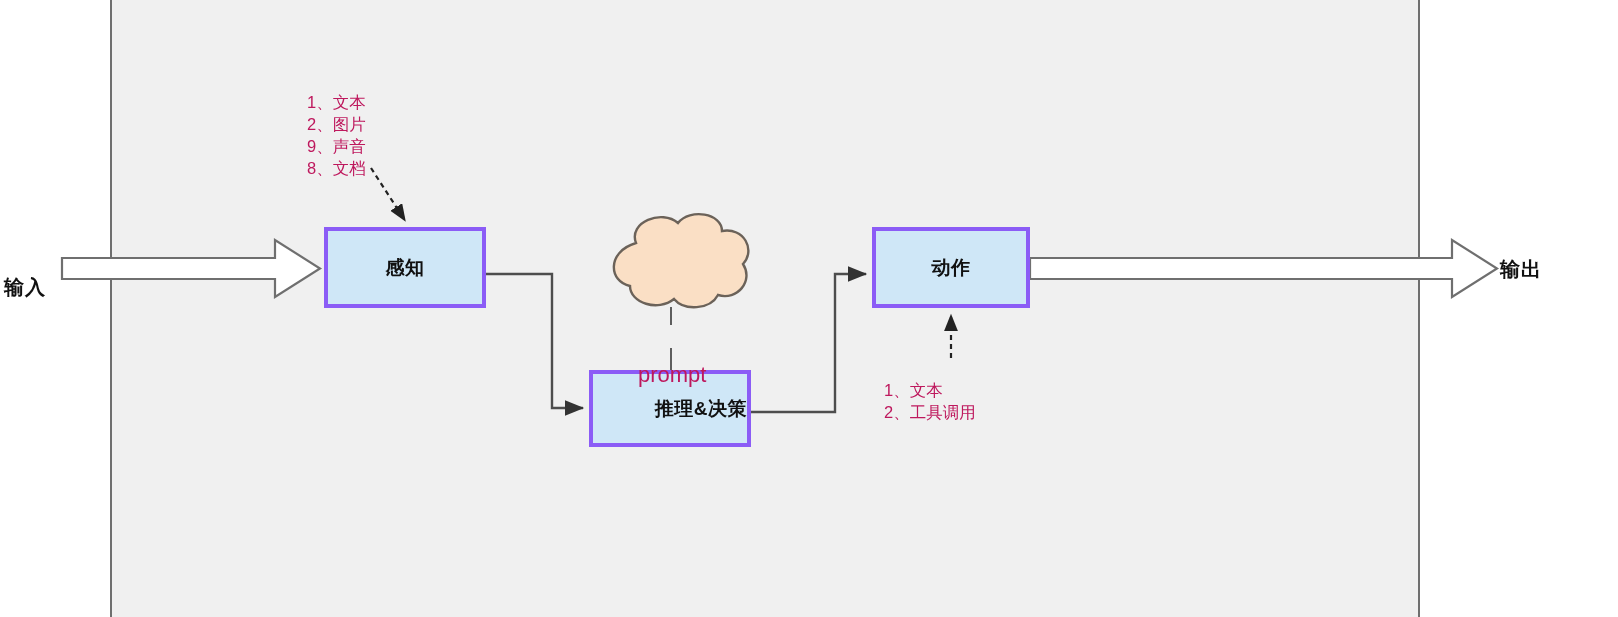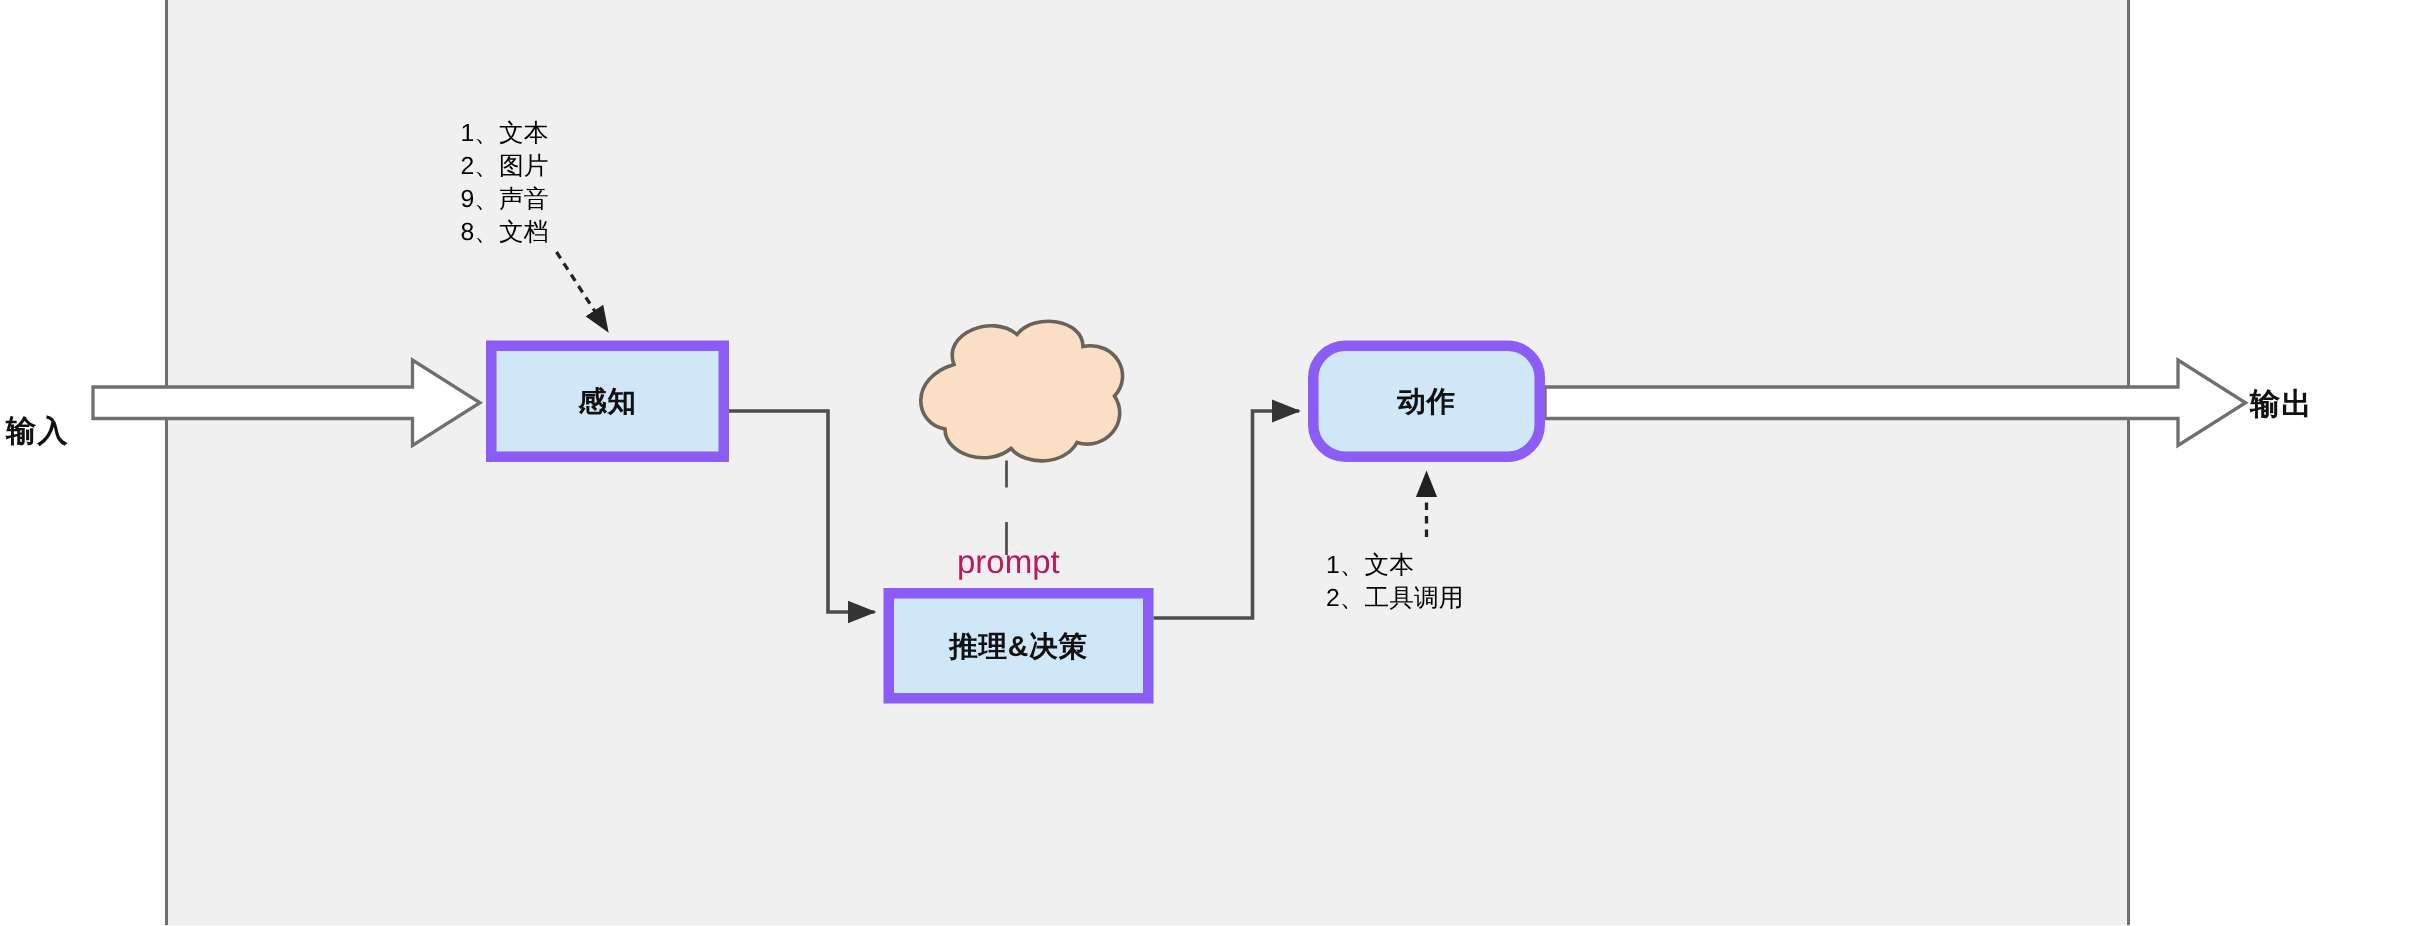--- a/index.html
+++ b/index.html
@@ -33,33 +33,33 @@
     position: absolute;
     left: 0;
     top: 0;
     width: 1618px;
     height: 617px;
   }
   
   .node {
     position: absolute;
     background: #cfe7f7;
-    border: 7px solid #8b5cf6;
+    border: 4px solid #8b5cf6;
     box-sizing: border-box;
     display: flex;
     align-items: center;
     justify-content: center;
     color: #111111;
     font-weight: bold;
     font-size: 19px;
     letter-spacing: 0.5px;
   }
   #node-perception { left: 324px; top: 227px; width: 162px; height: 81px; }
-  #node-reasoning  { left: 589px; top: 392px; width: 180px; height: 77px; }
-  #node-action     { left: 872px; top: 227px; width: 158px; height: 81px; border-radius: 25px; }
+  #node-reasoning  { left: 589px; top: 370px; width: 162px; height: 77px; justify-content: flex-end; }
+  #node-action     { left: 872px; top: 227px; width: 158px; height: 81px; }
 
   
   .cloud-wrap {
     position: absolute;
     left: 598px;
     top: 222px;
     width: 156px;
     height: 90px;
   }
   .cloud-label {
@@ -84,24 +84,25 @@
     font-weight: bold;
     font-size: 20px;
     letter-spacing: 1px;
     white-space: nowrap;
   }
   #label-input  { left: 4px;  top: 256px; margin-top: 18px; }
   #label-output { left: 1500px; top: 256px; }
 
   .note-list {
     position: absolute;
-    color: #000000;
+    color: #be185d;
     font-size: 16.5px;
     line-height: 22px;
     white-space: nowrap;
+    margin-top: 13px;
   }
   #note-inputs  { left: 307px; top: 78px; }
   #note-outputs { left: 884px; top: 366px; }
   .note-list div { white-space: nowrap; }
 
   #label-prompt {
     position: absolute;
     left: 638px;
     top: 325px;
     color: #be185d;

